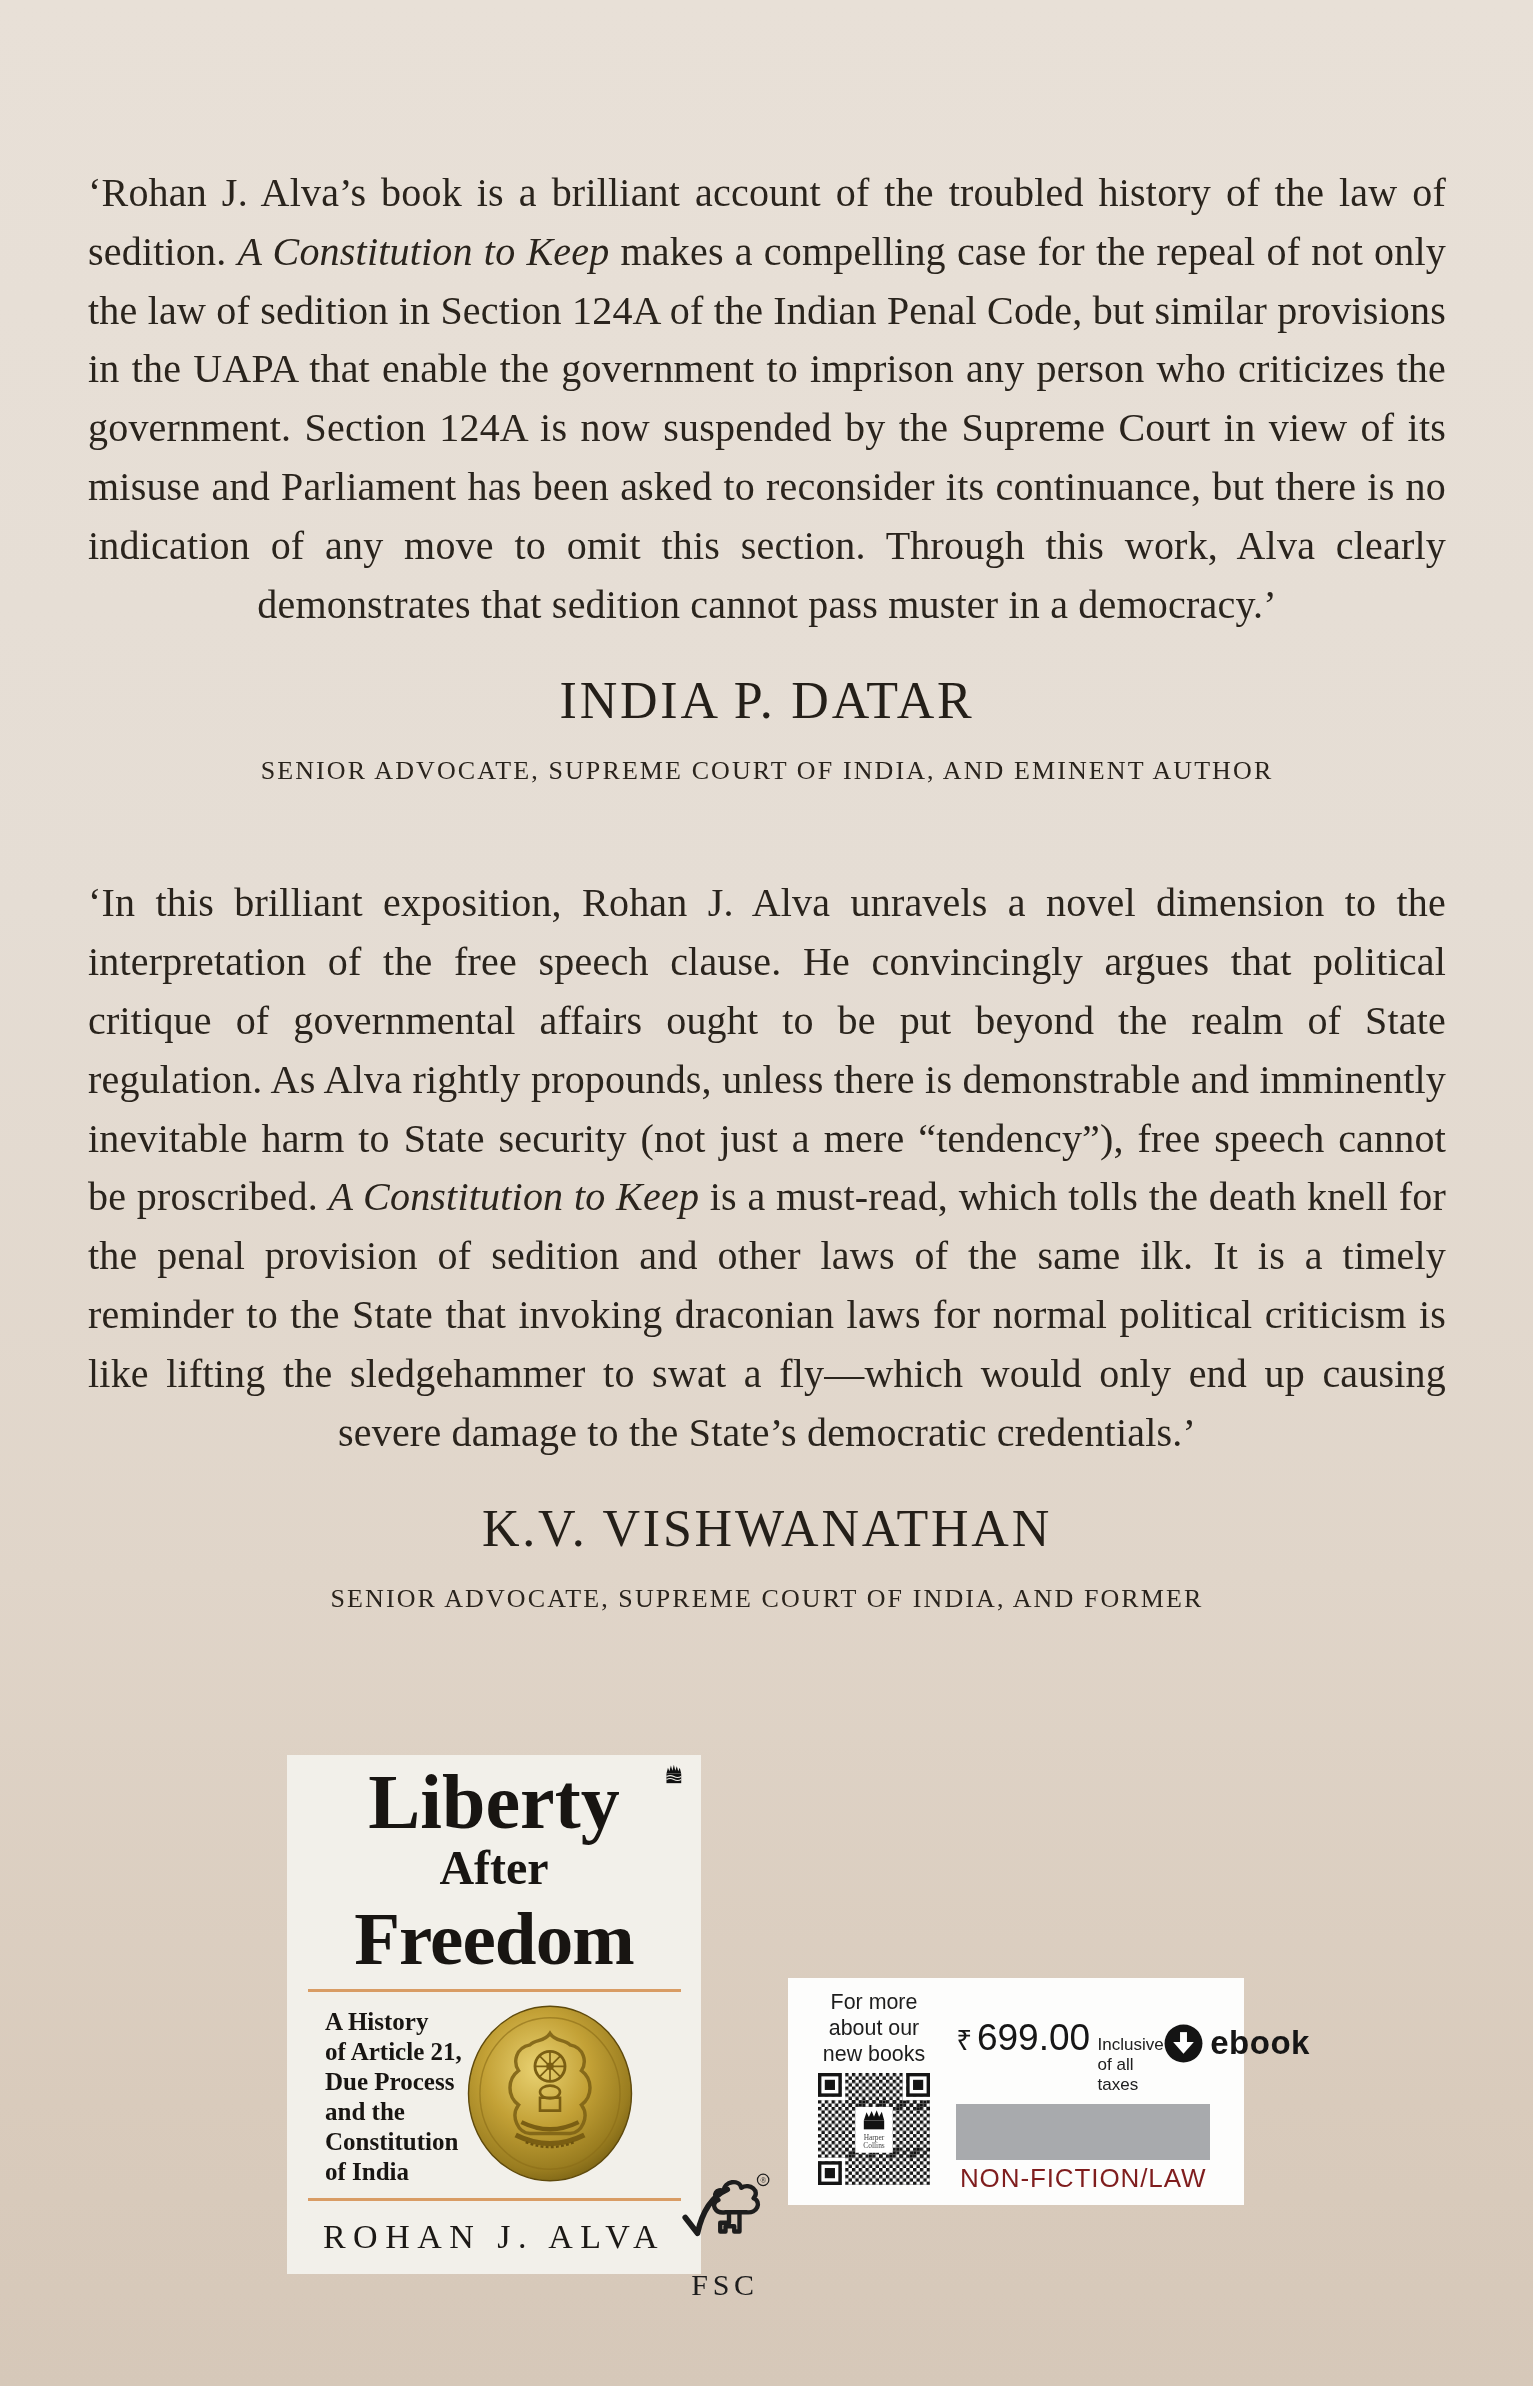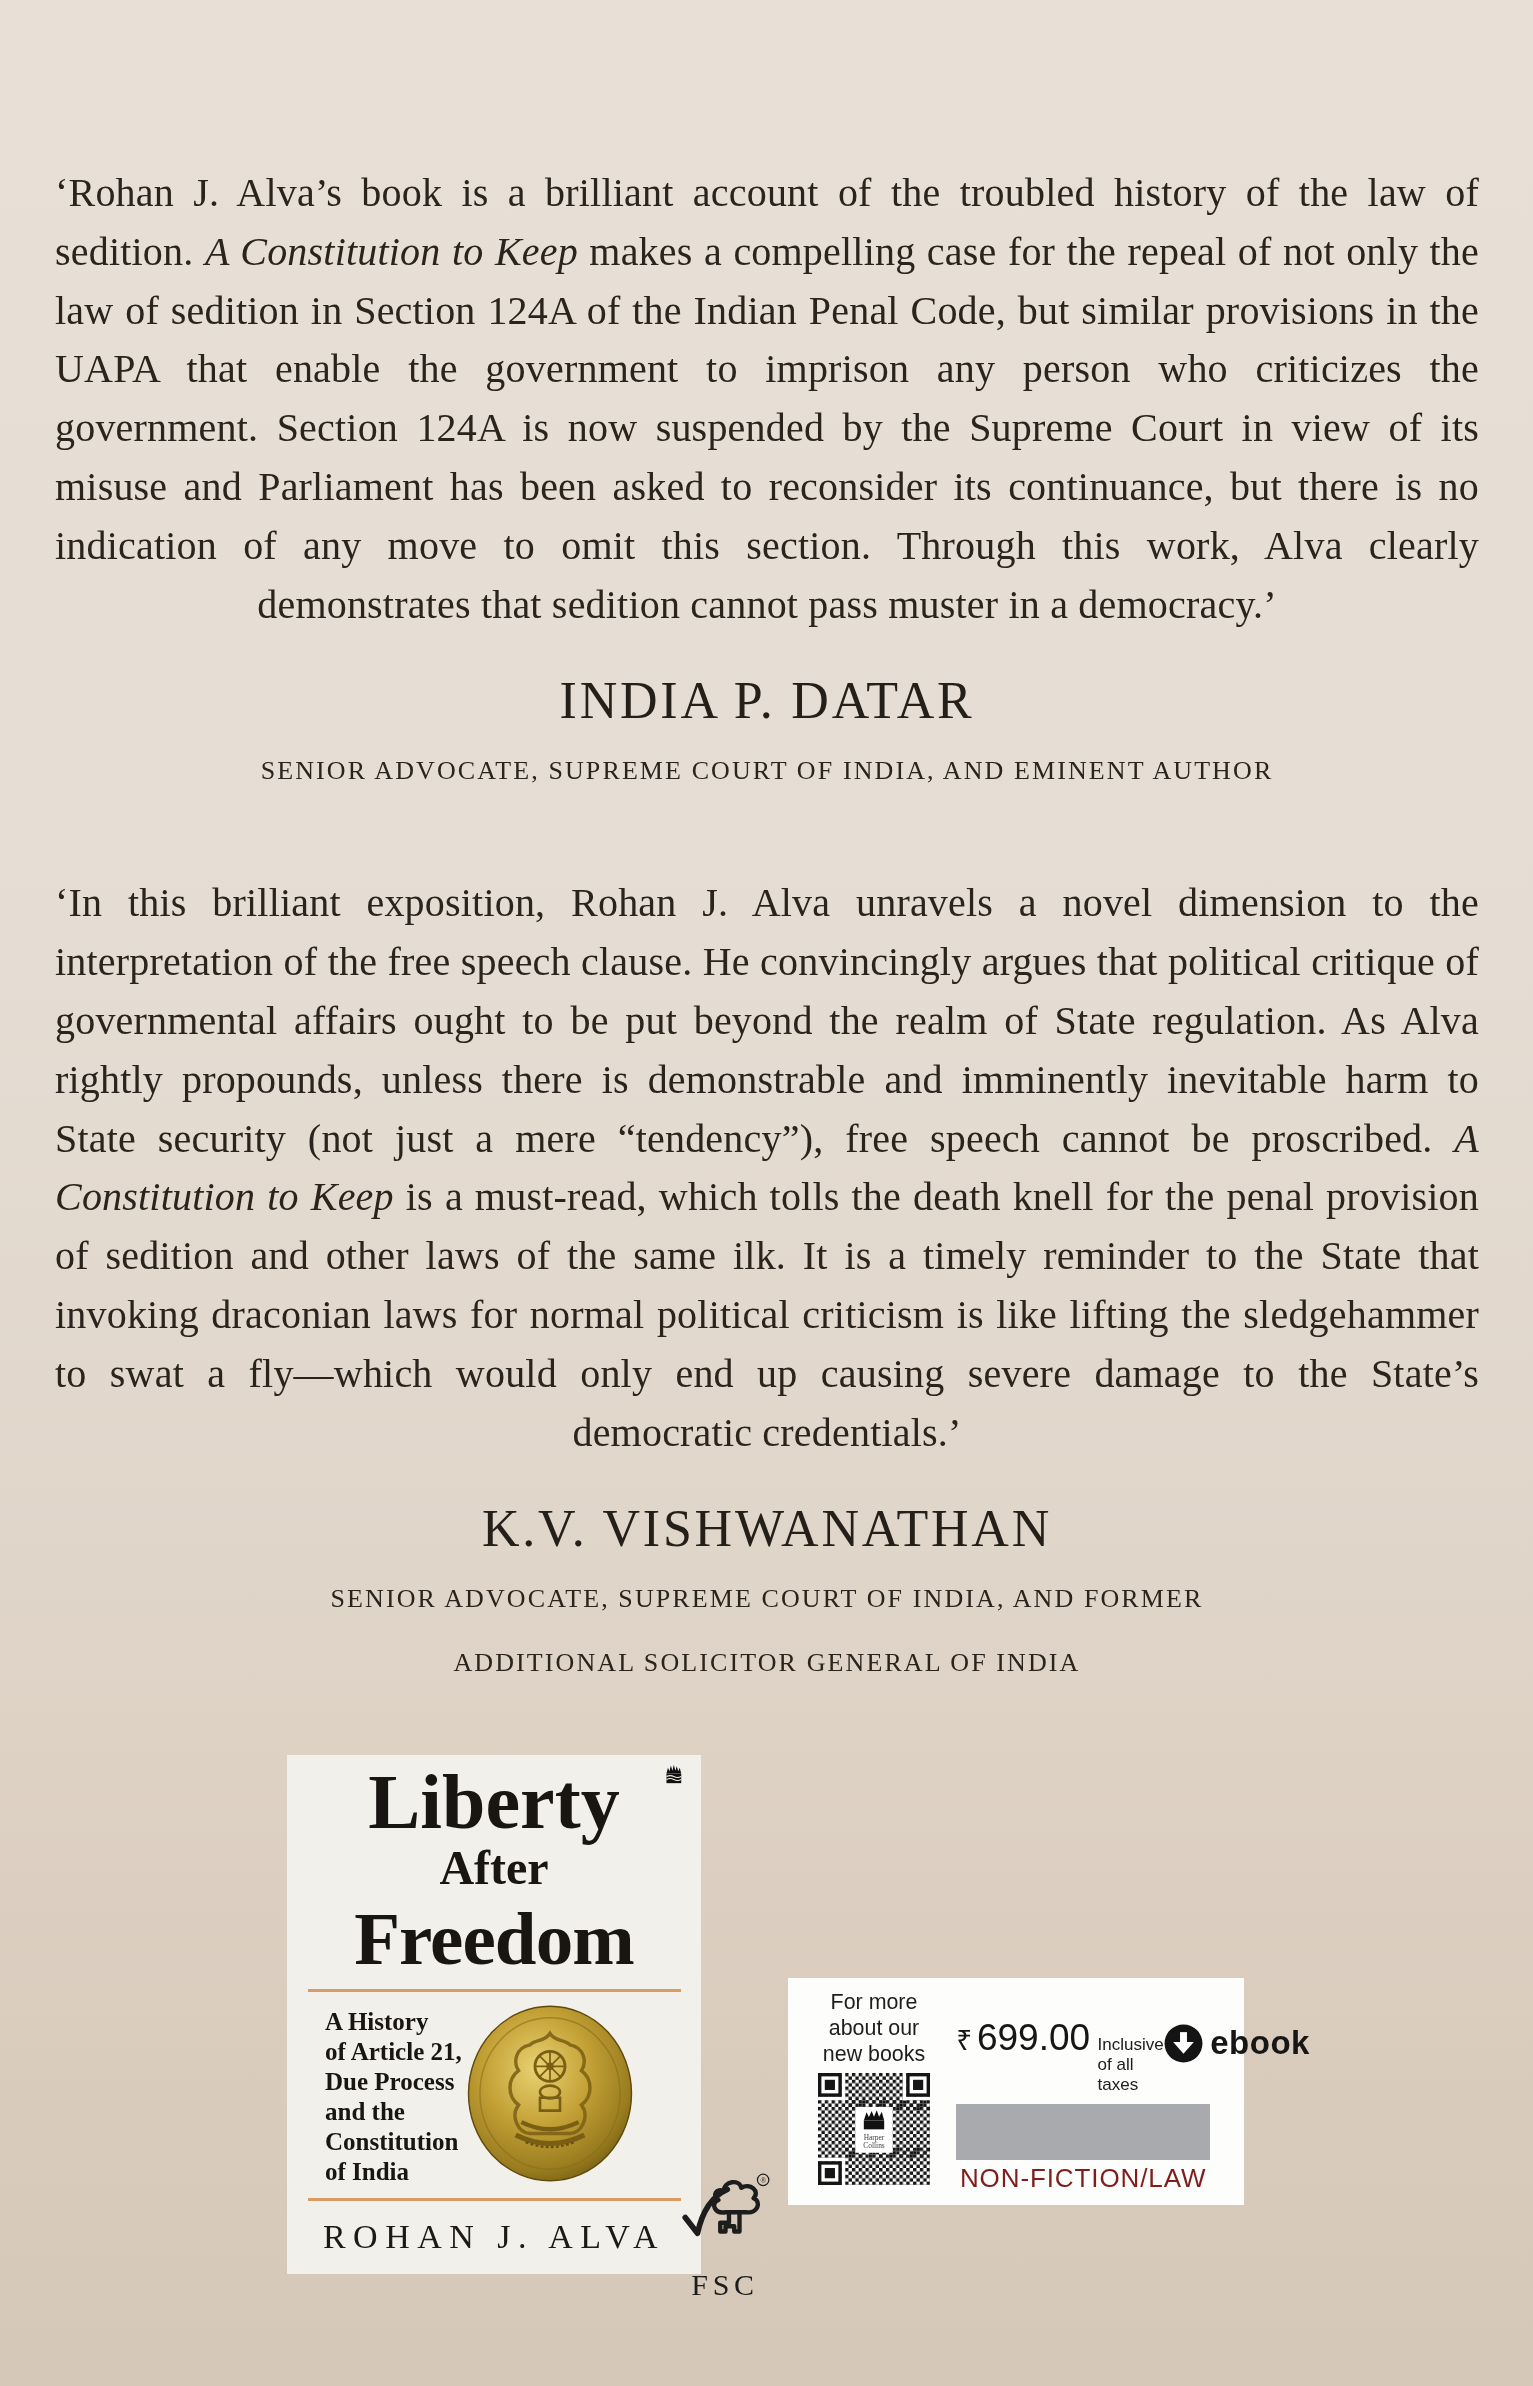--- a/index.html
+++ b/index.html
@@ -1,21 +1,21 @@
 <!DOCTYPE html>
 <html style="font-size:15px"><head>
 <meta charset="utf-8">
 <style>
   html,body { margin:0; padding:0; background:#cfc2b3; }
   .page {
     position:relative; width:1534px; height:2387px; overflow:hidden;
     background:linear-gradient(180deg,#e8e0d7 0%,#e5ddd4 38%,#e0d5c9 66%,#d9cbbc 88%,#d6c8b9 100%);
     font-family:"Liberation Serif", serif; color:#262019;
   }
-  .quotes-wrap { padding:164px 55px 0; }
+  .quotes-wrap { padding:164px 88px 0; }
   .quote {
     margin:0; font-size:40px; line-height:1.47; letter-spacing:0.2px;
     text-align:justify; text-align-last:center; color:#2a241d;
   }
   .quote em { font-style:italic; }
   .quote.second { margin-top:88px; }
   .endorser-name {
     margin:37px 0 0; text-align:center; font-weight:400;
     font-size:52px; letter-spacing:2.8px; color:#241f19;
   }
@@ -77,21 +77,20 @@
 
     <p class="quote"><span>‘Rohan J. Alva’s book is a brilliant account of the troubled history of the law of sedition. </span><em>A Constitution to Keep</em><span> makes a compelling case for the repeal of not only the law of sedition in Section 124A of the Indian Penal Code, but similar provisions in the UAPA that enable the government to imprison any person who criticizes the government. Section 124A is now suspended by the Supreme Court in view of its misuse and Parliament has been asked to reconsider its continuance, but there is no indication of any move to omit this section. Through this work, Alva clearly demonstrates that sedition cannot pass muster in a democracy.’</span></p>
 
     <h2 class="endorser-name">INDIA P. DATAR</h2>
     <p class="endorser-title">SENIOR ADVOCATE, SUPREME COURT OF INDIA, AND EMINENT AUTHOR</p>
 
     <p class="quote second"><span>‘In this brilliant exposition, Rohan J. Alva unravels a novel dimension to the interpretation of the free speech clause. He convincingly argues that political critique of governmental affairs ought to be put beyond the realm of State regulation. As Alva rightly propounds, unless there is demonstrable and imminently inevitable harm to State security (not just a mere “tendency”), free speech cannot be proscribed. </span><em>A Constitution to Keep</em><span> is a must-read, which tolls the death knell for the penal provision of sedition and other laws of the same ilk. It is a timely reminder to the State that invoking draconian laws for normal political criticism is like lifting the sledgehammer to swat a fly—which would only end up causing severe damage to the State’s democratic credentials.’</span></p>
 
     <h2 class="endorser-name">K.V. VISHWANATHAN</h2>
     <p class="endorser-title">SENIOR ADVOCATE, SUPREME COURT OF INDIA, AND FORMER</p>
-    <p class="endorser-title">ADDITIONAL SOLICITOR GENERAL OF INDIA</p>
   </div>
 
   <div class="mini-cover">
     <span class="mc-hc">
       <svg viewBox="0 0 24 30">
         <polygon points="2,13 4,5 6,10 8,2 10,9 12,1 14,9 16,3 18,10 20,5 22,13" fill="#111"></polygon>
         <rect x="2" y="13" width="20" height="13" fill="#111"></rect>
         <path d="M2,17 Q7,14.5 12,17 T22,17" stroke="#f2f0ea" stroke-width="1.4" fill="none"></path>
         <path d="M2,21 Q7,18.5 12,21 T22,21" stroke="#f2f0ea" stroke-width="1.4" fill="none"></path>
       </svg>

